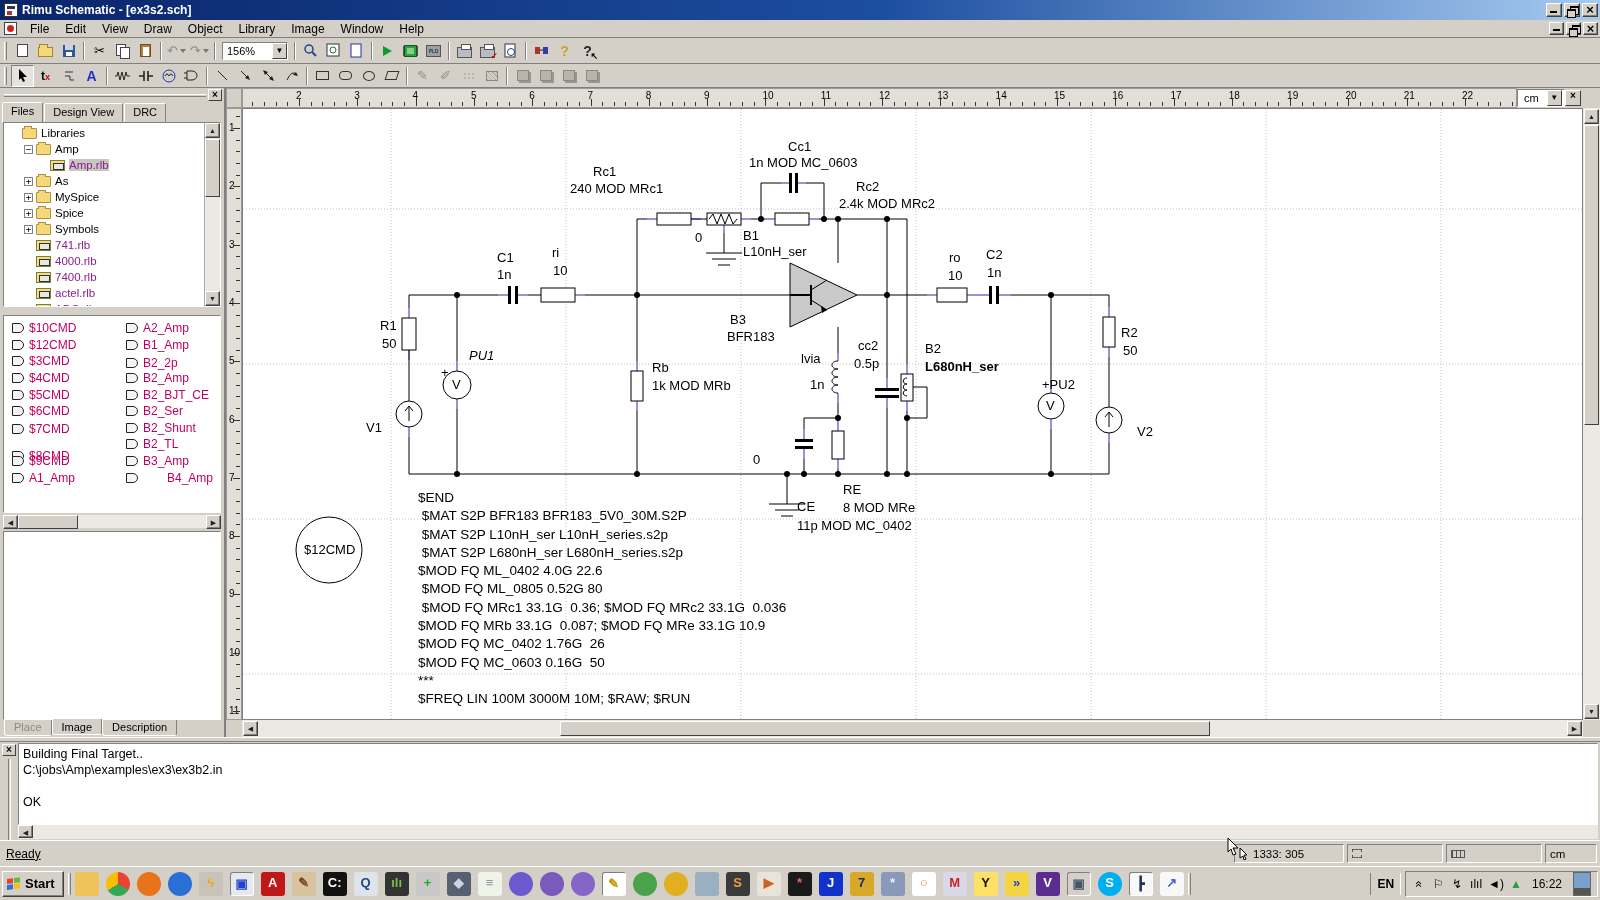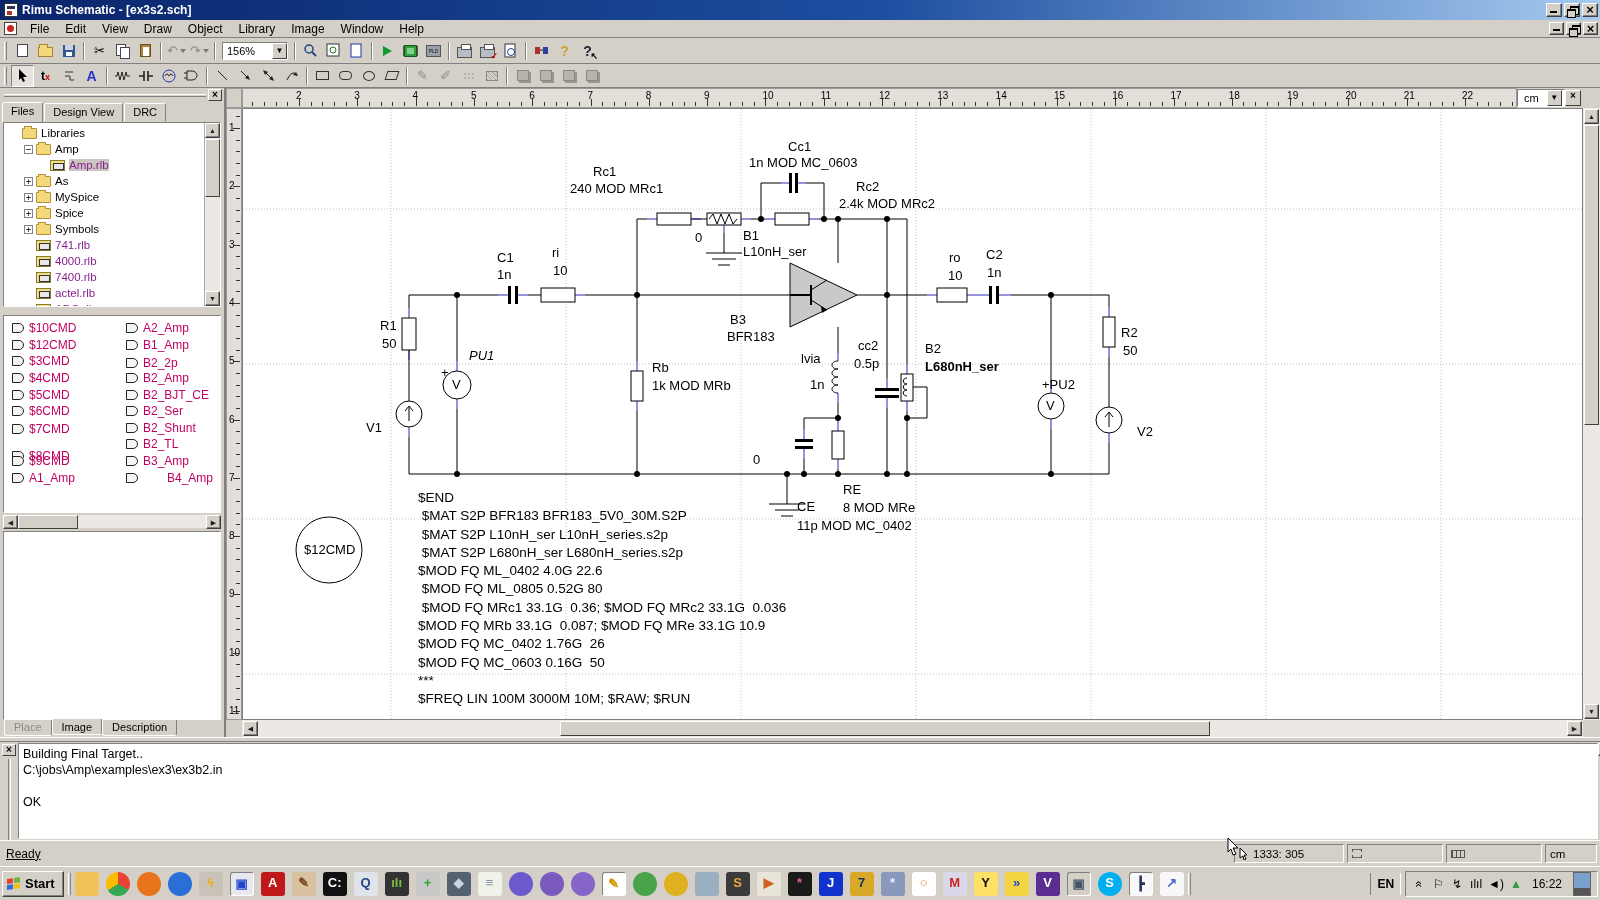--- a/index.html
+++ b/index.html
@@ -128,21 +128,21 @@
   .hscroll-row { height:17px; display:flex; }
   .hs-corner { width:16px; background:#d4d0c8; }
   .canvas-hscroll { flex:1; position:relative; background:#ece9e4; }
   .canvas-hscroll .sbtn { position:absolute; top:1px; }
 
   
   .splitter { height:5px; background:#d4d0c8; border-top:1px solid #fff; border-bottom:1px solid #808080; }
   .output { height:98px; background:#d4d0c8; display:flex; }
   .out-strip { width:18px; display:flex; flex-direction:column; align-items:center; padding-top:2px; }
   .out-groove { width:3px; flex:1; margin-top:3px; border-left:1px solid #808080; border-right:1px solid #fff; }
-  .out-main { flex:1; display:flex; flex-direction:row; margin:1px 2px 1px 0; }
+  .out-main { flex:1; display:flex; flex-direction:column; margin:1px 2px 1px 0; }
   .out-text { flex:1; background:#fff; border:1px solid; border-color:#808080 #fff #fff #808080; padding:2px 4px; font-size:12.5px; line-height:16px; overflow:hidden; white-space:pre; }
   .out-scroll { height:14px; background:#ece9e4; position:relative; }
   .out-scroll .sbtn { position:absolute; left:0; top:0; height:13px; }
 
   
   .statusbar { height:26px; display:flex; align-items:center; border-top:1px solid #fff; padding:2px 3px; gap:3px; }
   .status-text { padding-left:3px; flex:1;text-decoration:underline; }
   .spanel { height:19px; border:1px solid; border-color:#808080 #fff #fff #808080; display:flex; align-items:center; padding:0 4px; gap:4px; font-size:11.5px; }
   .dashed-ico { width:10px; height:9px; border:1px dashed #555; }
   .ruler-ico { width:14px; height:8px; border:1px solid #555; background:repeating-linear-gradient(90deg,#555 0 1px,transparent 1px 4px); }

